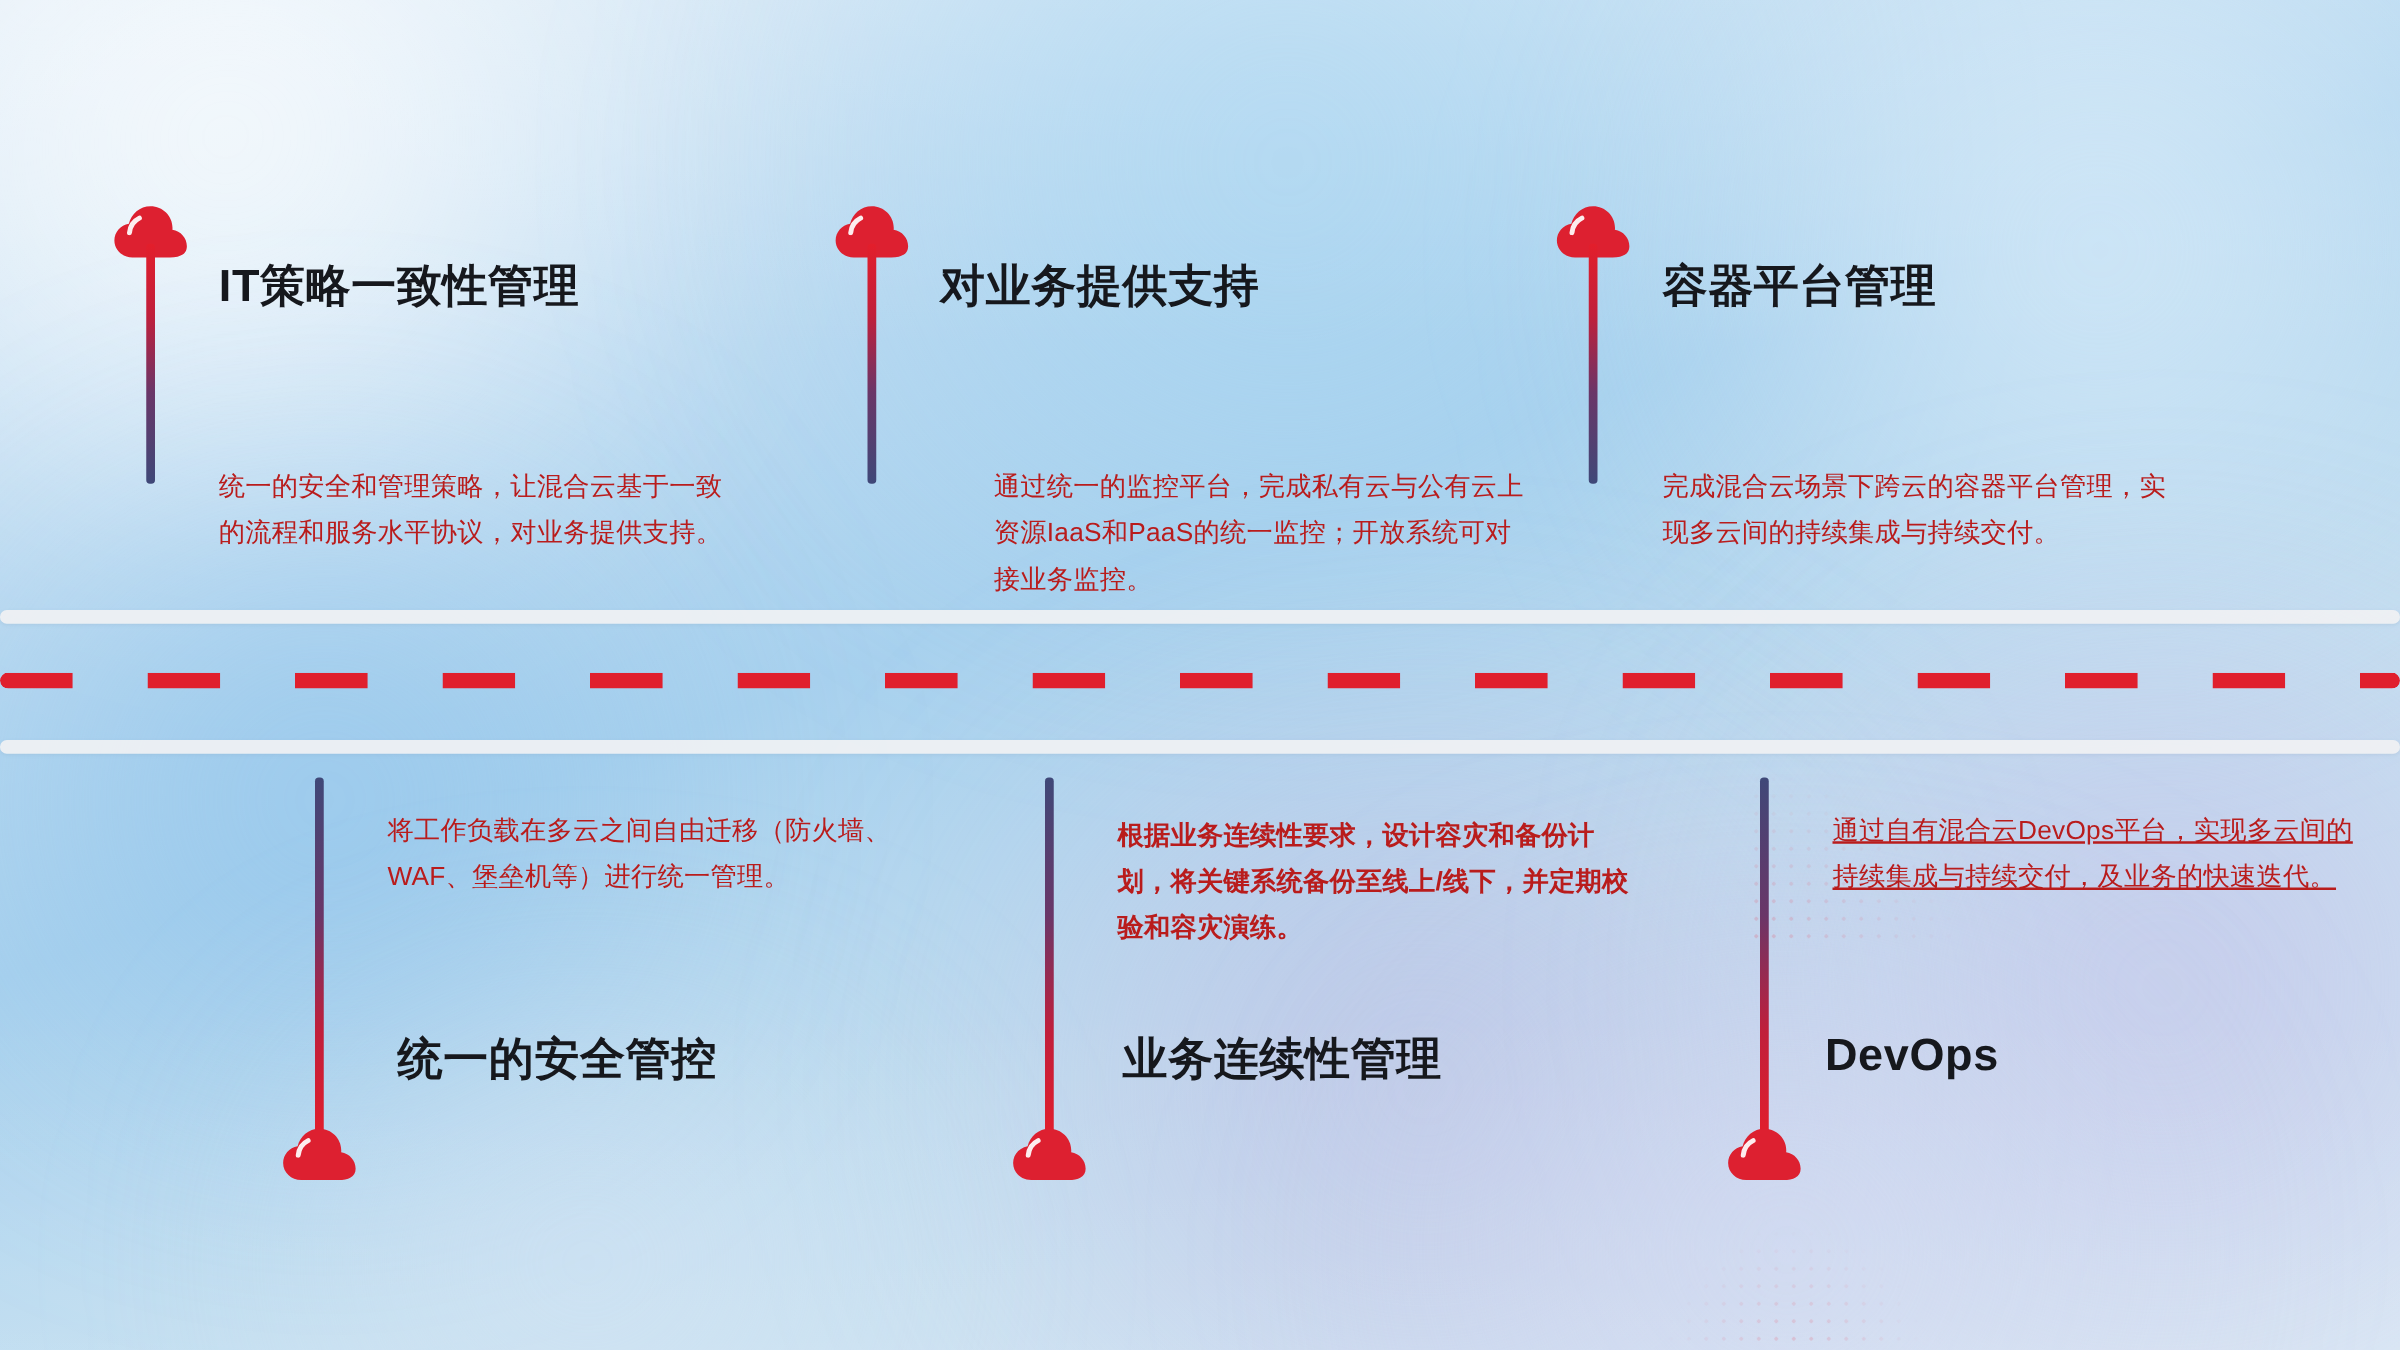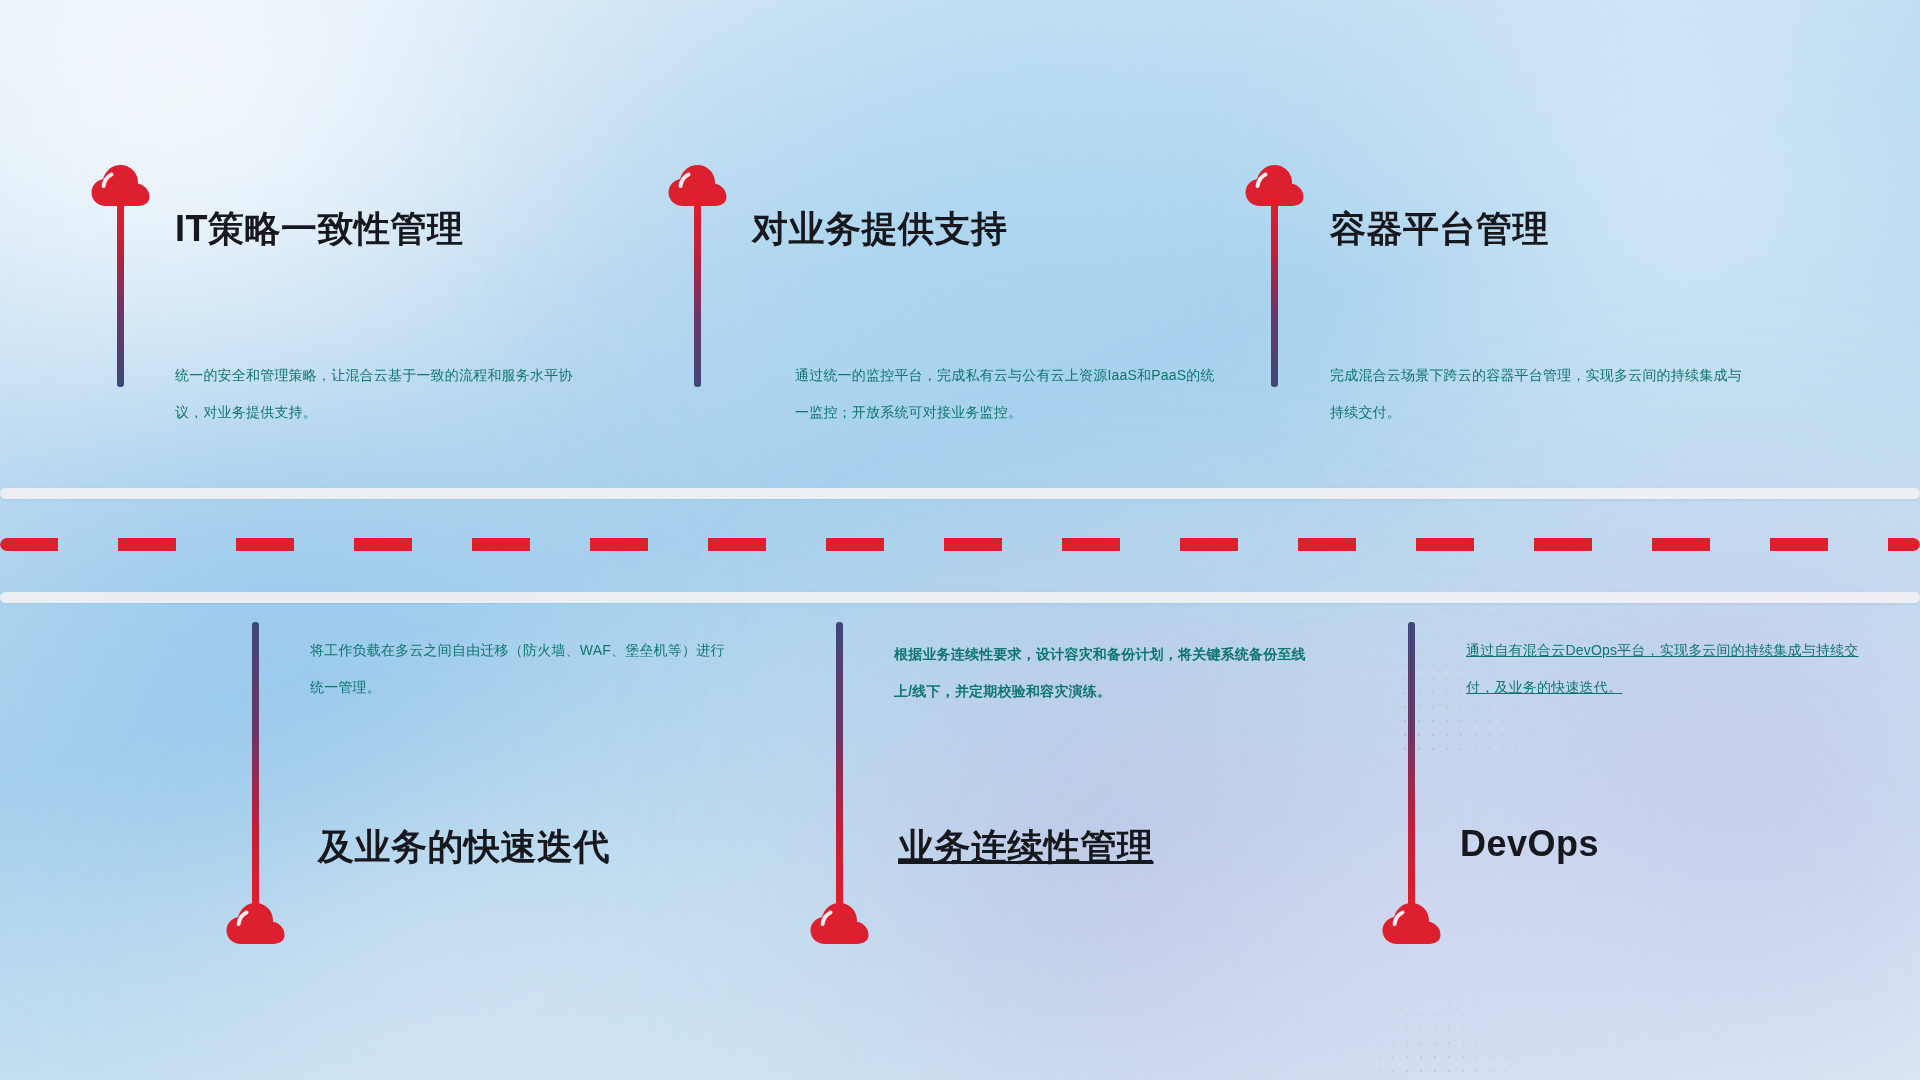--- a/index.html
+++ b/index.html
@@ -80,22 +80,22 @@
   .stem-top { background:linear-gradient(to bottom,#e31e2b 0%,#c01f3b 30%,#6a3668 62%,#3f4878 100%); }
   .stem-bottom { background:linear-gradient(to bottom,#3f4878 0%,#6a3668 38%,#c01f3b 70%,#e31e2b 100%); }
 
   .cloud-icon { position:absolute; width:62px; height:48px; }
 
   .card-title {
     position:absolute; font-size:36px; font-weight:bold; color:#16181d;
     letter-spacing:.5px; white-space:nowrap;
   }
   .card-body {
-    position:absolute; font-size:14px; line-height:37px;
-    color:#0f766e; letter-spacing:.2px;
+    position:absolute; font-size:21px; line-height:37px;
+    color:#b91c1c; letter-spacing:.2px;margin-top:14px;
   }
 </style>
 </head>
 <body>
 
 <div id="bg">
   <div class="bg-layer bg-base"></div>
   <div class="bg-blob blob-a"></div>
   <div class="bg-blob blob-b"></div>
   <div class="bg-blob blob-c"></div>
@@ -147,33 +147,33 @@
     </svg>
   </div>
   <div class="pin-stem stem-top" style="left:1271px; top:195px; height:192px;"></div>
   <div class="card-title" style="left:1330px; top:205px;">容器平台管理</div>
   <div class="card-body" style="left:1330px; top:357px; width:415px;">完成混合云场景下跨云的容器平台管理，实现多云间的持续集成与持续交付。</div>
 </div>
 
 <div class="col">
   <div class="pin-stem stem-bottom" style="left:252px; top:622px; height:290px;"></div>
   <div class="card-body" style="left:310px; top:632px; width:420px;">将工作负载在多云之间自由迁移（防火墙、WAF、堡垒机等）进行统一管理。</div>
-  <div class="card-title" style="left:318px; top:823px;">及业务的快速迭代</div>
+  <div class="card-title" style="left:318px; top:823px;">统一的安全管控</div>
   <div class="cloud-icon" style="left:225px; top:898px;">
     <svg viewBox="0 0 62 48" width="62" height="48">
       <path d="M16 46c-8 0-14.5-6-14.5-13.6 0-6.6 4.9-12.2 11.6-13.4C14.9 11.2 21.9 5 30.5 5c9.6 0 17.5 7.7 17.5 17.2 0 .5 0 1-.1 1.5 6.7 1 11.6 6.6 11.6 13.2C59.5 43.6 53.4 46 46 46z" fill="#dd2030"></path>
       <path d="M21.5 14.5c-4.6 2.3-7.4 6.6-7.9 11.6" stroke="#ffffff" stroke-width="4" stroke-linecap="round" fill="none" opacity=".92"></path>
     </svg>
   </div>
 </div>
 
 <div class="col">
   <div class="pin-stem stem-bottom" style="left:836px; top:622px; height:290px;"></div>
   <div class="card-body" style="left:894px; top:636px; width:420px;font-weight:bold;">根据业务连续性要求，设计容灾和备份计划，将关键系统备份至线上/线下，并定期校验和容灾演练。</div>
-  <div class="card-title" style="left:898px; top:823px;text-decoration:underline;">业务连续性管理</div>
+  <div class="card-title" style="left:898px; top:823px;">业务连续性管理</div>
   <div class="cloud-icon" style="left:809px; top:898px;">
     <svg viewBox="0 0 62 48" width="62" height="48">
       <path d="M16 46c-8 0-14.5-6-14.5-13.6 0-6.6 4.9-12.2 11.6-13.4C14.9 11.2 21.9 5 30.5 5c9.6 0 17.5 7.7 17.5 17.2 0 .5 0 1-.1 1.5 6.7 1 11.6 6.6 11.6 13.2C59.5 43.6 53.4 46 46 46z" fill="#dd2030"></path>
       <path d="M21.5 14.5c-4.6 2.3-7.4 6.6-7.9 11.6" stroke="#ffffff" stroke-width="4" stroke-linecap="round" fill="none" opacity=".92"></path>
     </svg>
   </div>
 </div>
 
 <div class="col">
   <div class="pin-stem stem-bottom" style="left:1408px; top:622px; height:290px;"></div>

